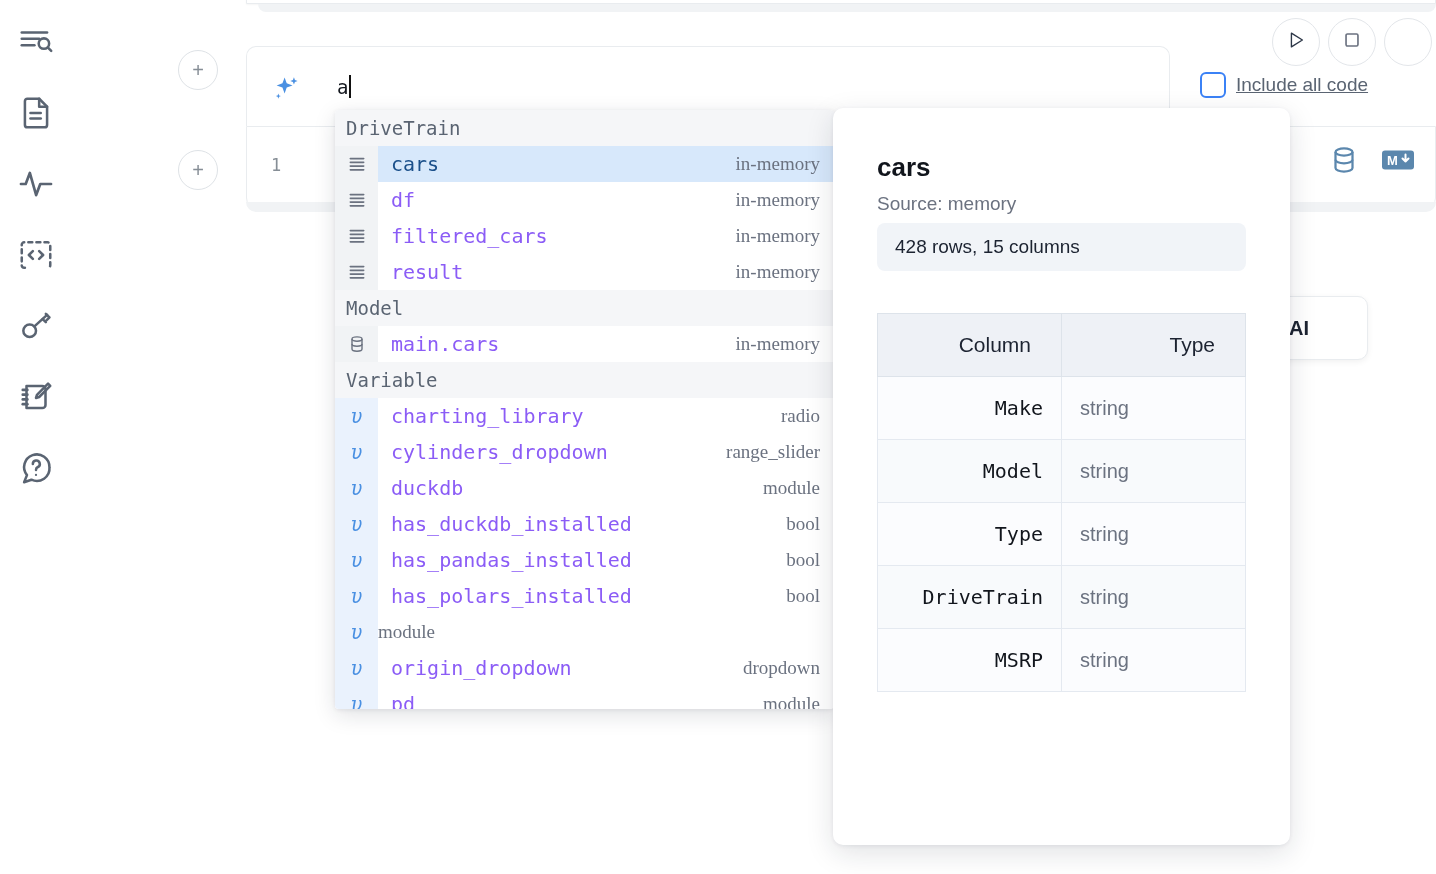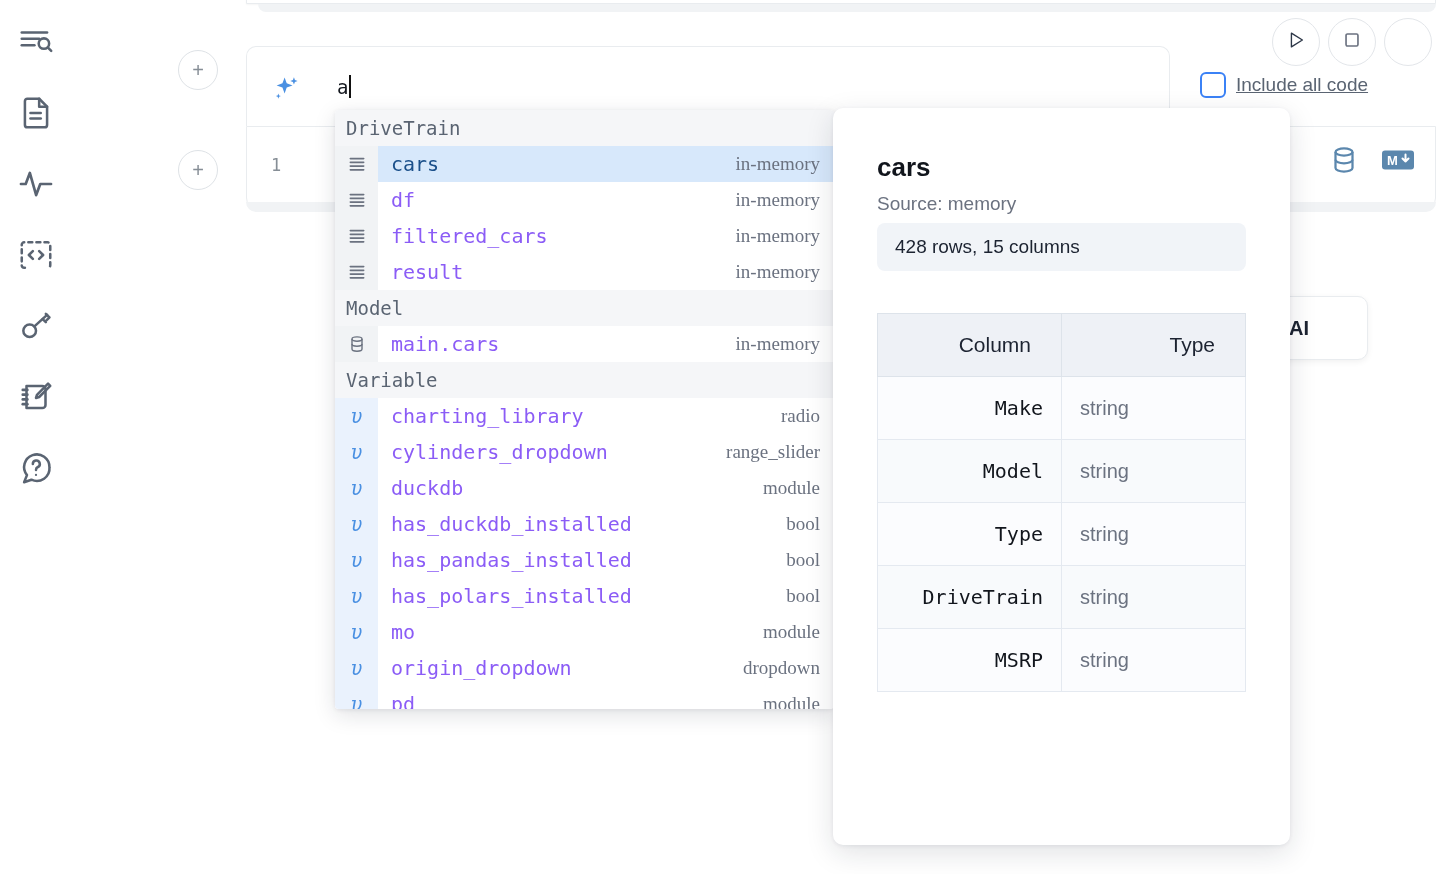--- a/index.html
+++ b/index.html
@@ -400,21 +400,20 @@
           <div class="ac-label">has_pandas_installed</div>
           <div class="ac-meta">bool</div>
         </div>
         <div class="ac-item">
           <div class="ac-gutter var">υ</div>
           <div class="ac-label">has_polars_installed</div>
           <div class="ac-meta">bool</div>
         </div>
         <div class="ac-item">
           <div class="ac-gutter var">υ</div>
-          <div class="ac-label">mo</div>
           <div class="ac-meta">module</div>
         </div>
         <div class="ac-item">
           <div class="ac-gutter var">υ</div>
           <div class="ac-label">origin_dropdown</div>
           <div class="ac-meta">dropdown</div>
         </div>
         <div class="ac-item">
           <div class="ac-gutter var">υ</div>
           <div class="ac-label">pd</div>

